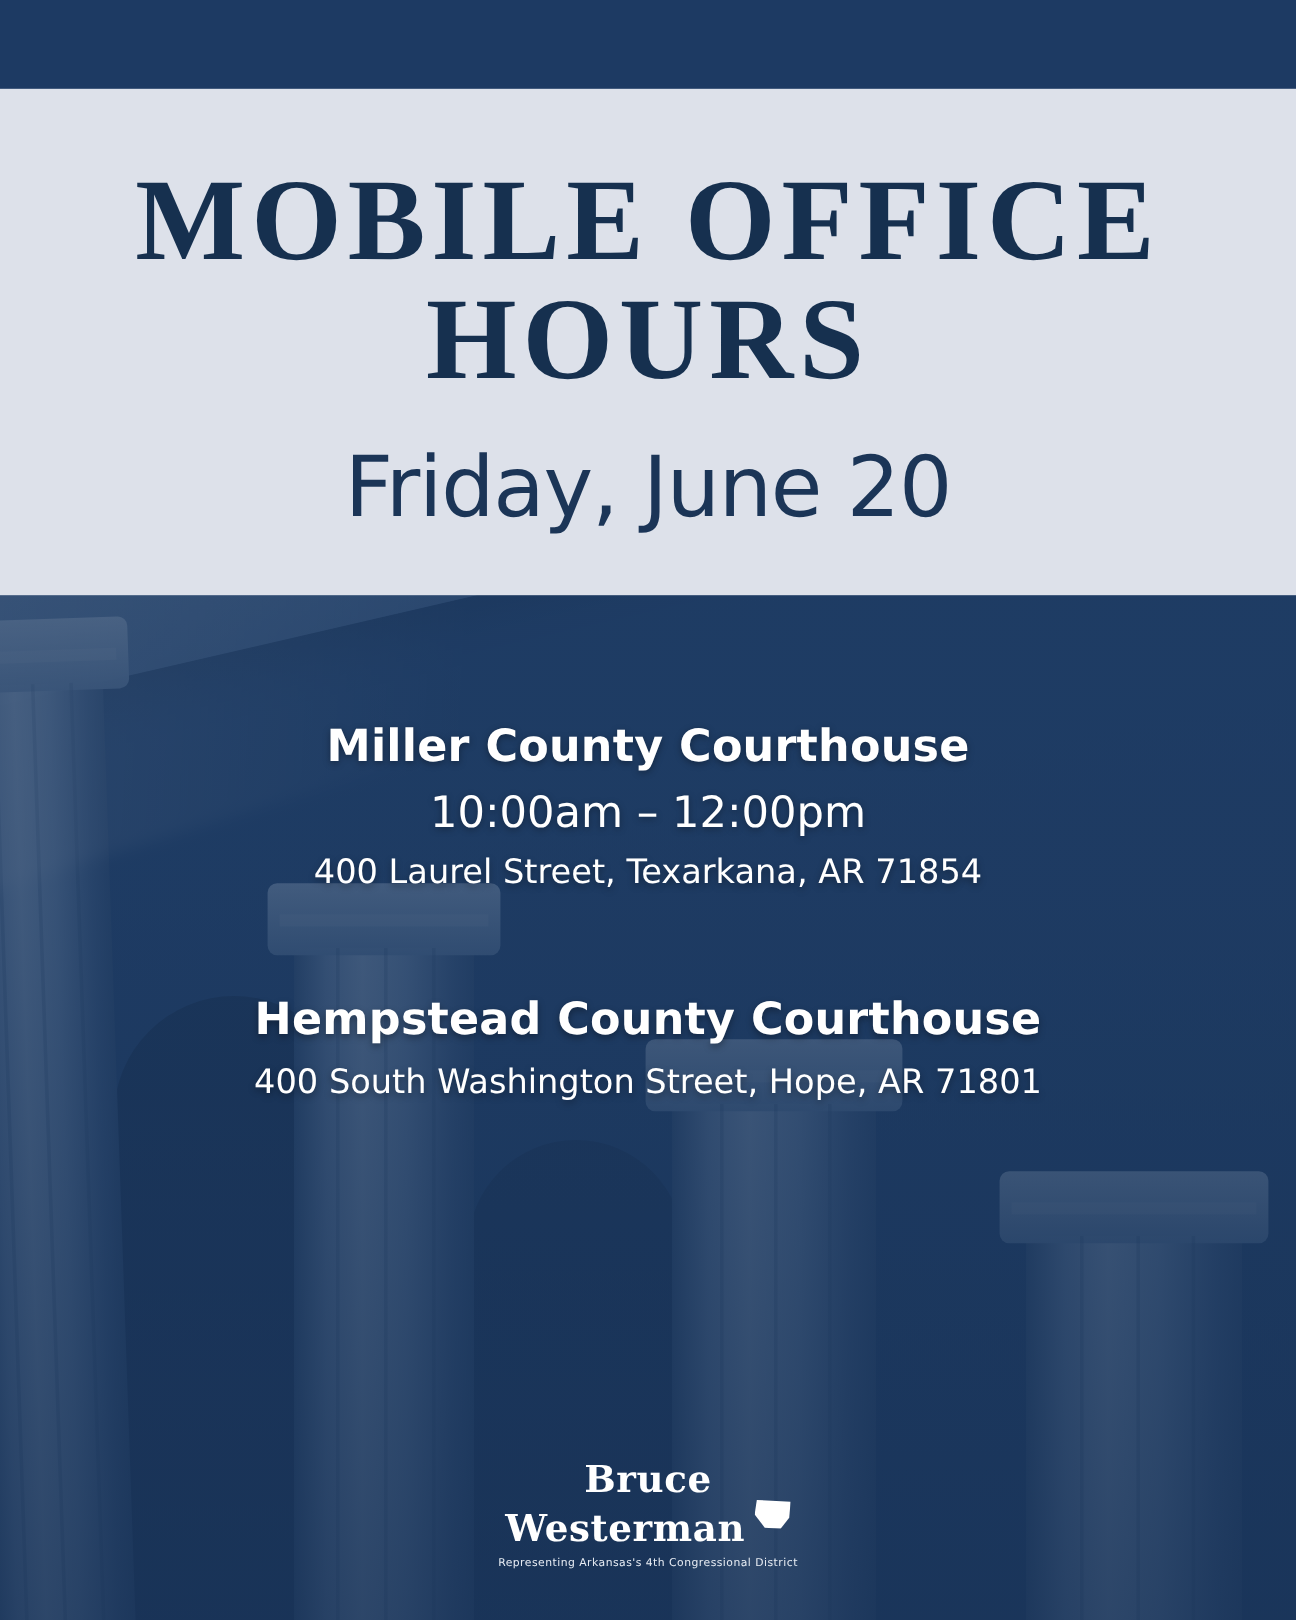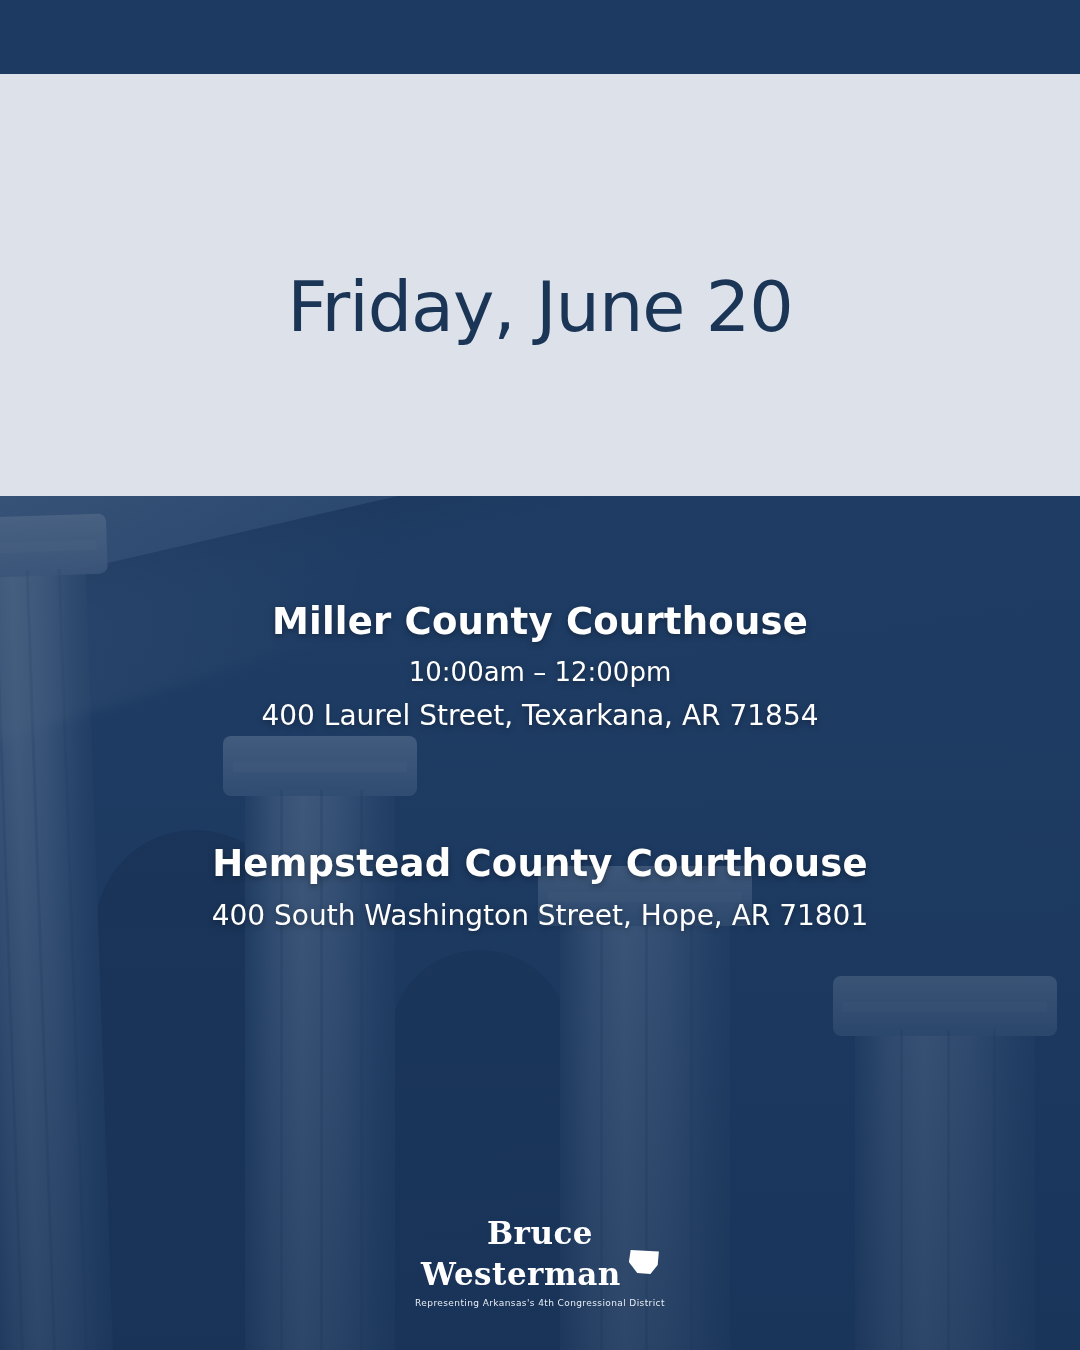--- a/index.html
+++ b/index.html
@@ -209,35 +209,35 @@
 
   
   .events {
     position: absolute;
     left: 0; right: 0;
     top: 600px;
     text-align: center;
     color: #ffffff;
   }
 
-  .event { margin-bottom: 110px; }
+  .event { margin-bottom: 85px; }
   .event:last-child { margin-bottom: 0; }
 
   .event-name {
     font-family: "DejaVu Sans", sans-serif;
     font-weight: 700;
     font-size: 37px;
     letter-spacing: 0.2px;
     margin-bottom: 14px;
     text-shadow: 0 2px 6px rgba(0,0,0,0.35);
   }
   .event-time {
     font-family: "DejaVu Sans", sans-serif;
     font-weight: 400;
-    font-size: 26px;
+    font-size: 36px;
     margin-bottom: 12px;
     text-shadow: 0 2px 6px rgba(0,0,0,0.35);
   }
   .event-address {
     font-family: "DejaVu Sans", sans-serif;
     font-weight: 400;
     font-size: 28px;
     text-shadow: 0 2px 6px rgba(0,0,0,0.35);
   }
 
@@ -339,20 +339,21 @@
     </div>
 
     <div class="light-wash"></div>
     <div class="tint"></div>
     <div class="tint-bottom"></div>
   </div>
 
   <div class="top-strip"></div>
 
   <div class="header-panel">
+    <div class="title">Mobile Office Hours</div>
     <div class="subtitle">Friday, June 20</div>
   </div>
 
   <div class="events">
 
     <div class="event">
       <div class="event-name">Miller County Courthouse</div>
       <div class="event-time">10:00am – 12:00pm</div>
       <div class="event-address">400 Laurel Street, Texarkana, AR 71854</div>
     </div>

